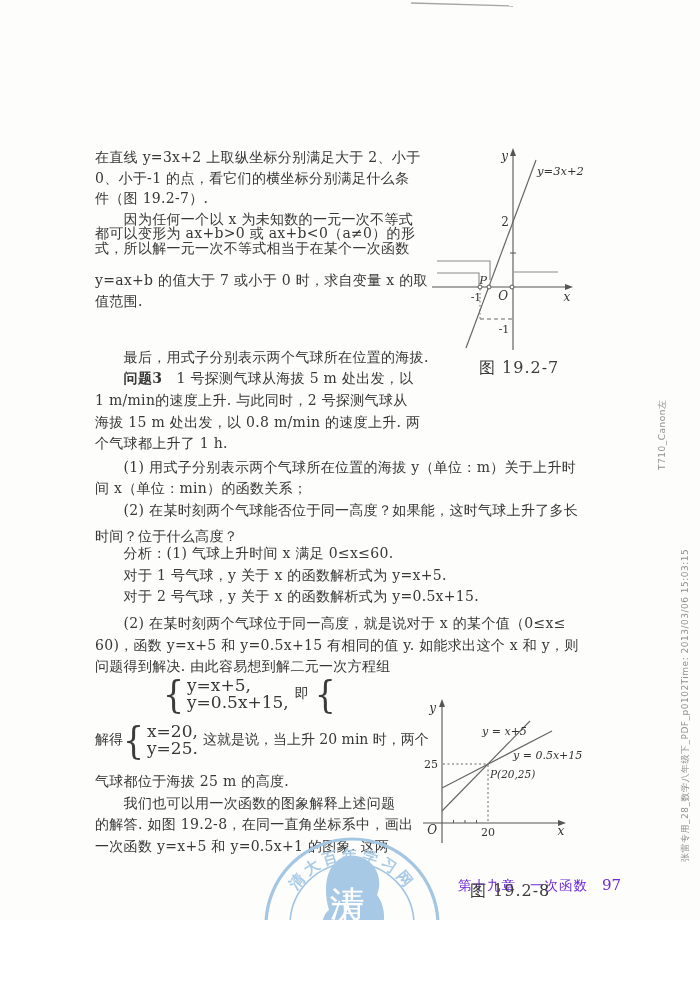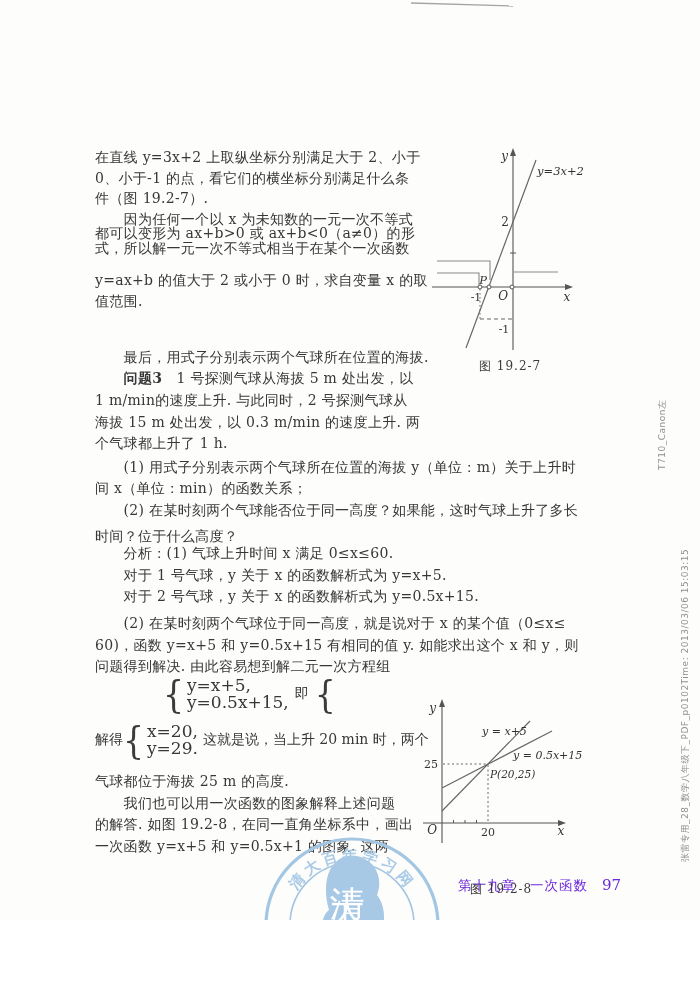--- a/index.html
+++ b/index.html
@@ -1,20 +1,20 @@
 <!DOCTYPE html>
 <html><head>
 <meta charset="utf-8">
 <style>
   html,body{margin:0;padding:0;}
   .page{position:relative;width:700px;height:920px;background:#fdfdfc;overflow:hidden;
         font-family:"DejaVu Serif","Liberation Serif",serif;color:#373737;}
   .tline{position:absolute;left:95px;font-size:14px;letter-spacing:.3px;white-space:pre;line-height:20px;}
   .bold{font-weight:bold;}
-  .caption{position:absolute;font-size:12px;color:#3c3c3c;letter-spacing:1px;white-space:pre;}
+  .caption{position:absolute;font-size:16px;color:#3c3c3c;letter-spacing:1px;white-space:pre;}
   
   .eqrow{position:absolute;display:flex;align-items:center;font-size:14px;}
   .sys{display:flex;align-items:center;}
   .brace{font-size:33px;font-weight:300;line-height:36px;color:#3b3b3b;margin-right:3px;transform:scaleY(1.15);}
   .rows{display:flex;flex-direction:column;justify-content:center;}
   .rows div{line-height:17.5px;font-size:17px;white-space:pre;}
   .conn{margin:0 6px;font-size:14px;}
   .after{margin-left:5px;font-size:14px;white-space:pre;}
   
   .vnote{position:absolute;transform:rotate(-90deg);transform-origin:0 0;
@@ -41,27 +41,27 @@
     <line x1="1" y1="2" x2="103" y2="5" stroke="#a5a5a5" stroke-width="1.3"></line>
   </svg>
 
   <div class="txt">
     <div class="tline" style="top:147px">在直线 y=3x+2 上取纵坐标分别满足大于 2、小于</div>
     <div class="tline" style="top:168px">0、小于-1 的点，看它们的横坐标分别满足什么条</div>
     <div class="tline" style="top:188px">件（图 19.2-7）.</div>
     <div class="tline" style="top:209px">　　因为任何一个以 x 为未知数的一元一次不等式</div>
     <div class="tline" style="top:223px">都可以变形为 ax+b&gt;0 或 ax+b&lt;0（a≠0）的形</div>
     <div class="tline" style="top:238px">式，所以解一元一次不等式相当于在某个一次函数</div>
-    <div class="tline" style="top:270px">y=ax+b 的值大于 2 或小于 0 时，求自变量 x 的取</div>
+    <div class="tline" style="top:270px">y=ax+b 的值大于 7 或小于 0 时，求自变量 x 的取</div>
     <div class="tline" style="top:291px">值范围.</div>
 
     <div class="tline" style="top:347px">　　最后，用式子分别表示两个气球所在位置的海拔.</div>
     <div class="tline" style="top:368px"><span class="bold">　　问题3</span><span>　1 号探测气球从海拔 5 m 处出发，以</span></div>
     <div class="tline" style="top:390px">1 m/min的速度上升. 与此同时，2 号探测气球从</div>
-    <div class="tline" style="top:412px">海拔 15 m 处出发，以 0.3 m/min 的速度上升. 两</div>
+    <div class="tline" style="top:412px">海拔 15 m 处出发，以 0.8 m/min 的速度上升. 两</div>
     <div class="tline" style="top:433px">个气球都上升了 1 h.</div>
 
     <div class="tline" style="top:457px">　　(1) 用式子分别表示两个气球所在位置的海拔 y（单位：m）关于上升时</div>
     <div class="tline" style="top:478px">间 x（单位：min）的函数关系；</div>
     <div class="tline" style="top:500px">　　(2) 在某时刻两个气球能否位于同一高度？如果能，这时气球上升了多长</div>
     <div class="tline" style="top:526px">时间？位于什么高度？</div>
     <div class="tline" style="top:543px">　　分析：(1) 气球上升时间 x 满足 0≤x≤60.</div>
     <div class="tline" style="top:565px">　　对于 1 号气球，y 关于 x 的函数解析式为 y=x+5.</div>
     <div class="tline" style="top:586px">　　对于 2 号气球，y 关于 x 的函数解析式为 y=0.5x+15.</div>
     <div class="tline" style="top:613px">　　(2) 在某时刻两个气球位于同一高度，就是说对于 x 的某个值（0≤x≤</div>
@@ -80,21 +80,21 @@
       <div class="sys">
         <span class="brace">{</span>
       </div>
     </div>
 
     <div class="eqrow" style="left:95px;top:722px;">
       <span style="font-size:14px;text-align:right;">解得</span>
       <span class="brace">{</span>
       <div class="rows">
         <div>x=20,</div>
-        <div>y=29.</div>
+        <div>y=25.</div>
       </div>
       <span class="after">这就是说，当上升 20 min 时，两个</span>
     </div>
     <div class="tline" style="top:771px">气球都位于海拔 25 m 的高度.</div>
     <div class="tline" style="top:793px">　　我们也可以用一次函数的图象解释上述问题</div>
     <div class="tline" style="top:814px">的解答. 如图 19.2-8，在同一直角坐标系中，画出</div>
     <div class="tline" style="top:836px">一次函数 y=x+5 和 y=0.5x+1 的图象. 这两</div>
   </div>
 
   <svg style="position:absolute;left:430px;top:145px;z-index:2;" width="170" height="230">

